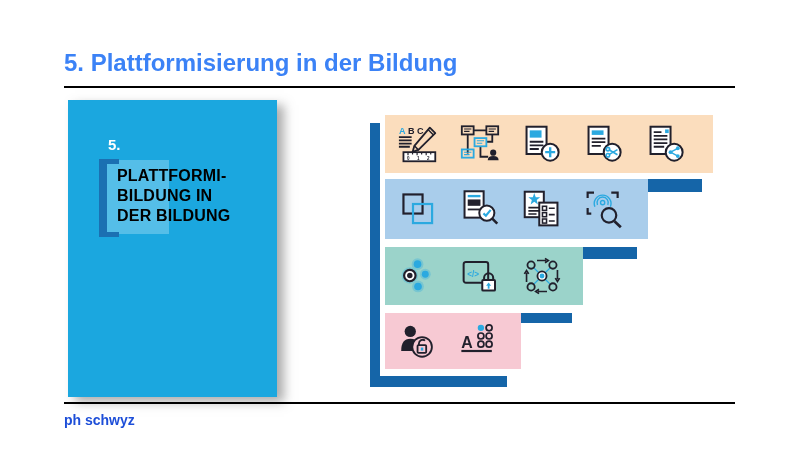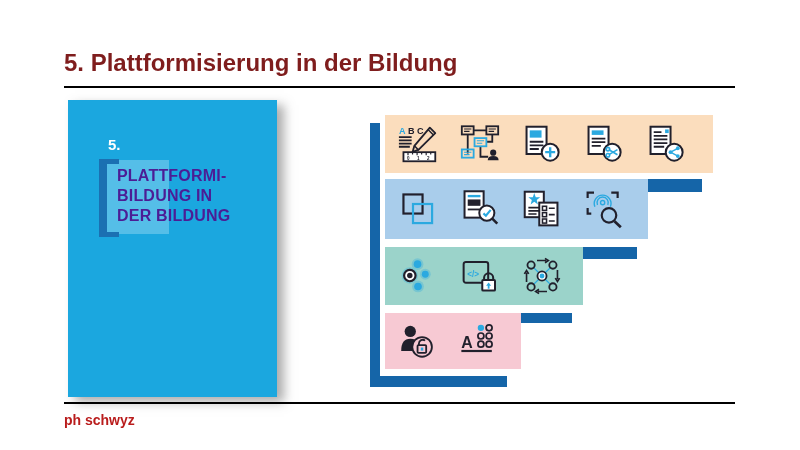--- a/index.html
+++ b/index.html
@@ -1,31 +1,31 @@
 <!DOCTYPE html>
 <html style="--navy: #21202C; --cyan: #2BA9E0; --structure: #1565A8; --book-bg: #1BA7DF; --book-light: #55BEE8; --book-dark: #1B70B2; --bar4: #F7C9D3;"><head>
 <meta charset="utf-8">
 <style>
   *{margin:0;padding:0;box-sizing:border-box}
   html,body{width:800px;height:450px;background:#fff;font-family:"Liberation Sans",sans-serif;position:relative;overflow:hidden}
-  .title{position:absolute;left:64px;top:49px;font-size:24px;font-weight:bold;color:#7f1d1d}
+  .title{position:absolute;left:64px;top:49px;font-size:24px;font-weight:bold;color:#3b82f6}
   .rule{position:absolute;left:64px;width:671px;background:#000}
   .rule-top{top:86px;height:2px}
   .rule-bottom{top:402px;height:2px}
-  .footer{position:absolute;left:64px;top:412px;font-size:14px;font-weight:bold;color:#b91c1c}
+  .footer{position:absolute;left:64px;top:412px;font-size:14px;font-weight:bold;color:#1d4ed8}
 
   
   .book{position:absolute;left:68px;top:100px;width:209px;height:297px;background:var(--book-bg,#1BA7DF);box-shadow:7px 5px 10px rgba(90,90,90,.5)}
   .book-number{position:absolute;left:40px;top:36px;font-size:15px;font-weight:bold;color:#fff}
   .book-highlight{position:absolute;left:39px;top:60px;width:62px;height:74px;background:var(--book-light,#55BEE8)}
   .book-bracket{position:absolute;left:31px;top:59px;width:20px;height:78px;
     border-left:8px solid var(--book-dark,#1B70B2);
     border-top:5px solid var(--book-dark,#1B70B2);
     border-bottom:5px solid var(--book-dark,#1B70B2)}
-  .book-title{position:absolute;left:49px;top:66px;font-size:16px;font-weight:bold;color:#4c1d95;line-height:20px;letter-spacing:.2px}
+  .book-title{position:absolute;left:49px;top:66px;font-size:16px;font-weight:bold;color:#000000;line-height:20px;letter-spacing:.2px}
 
   
   .diagram{position:absolute;left:370px;top:114px;width:370px;height:280px}
   .lbar-v{position:absolute;left:0;top:9px;width:10px;height:264px;background:var(--structure,#1565A8)}
   .lbar-h{position:absolute;left:0;top:262px;width:137px;height:11px;background:var(--structure,#1565A8)}
   .bar{position:absolute;left:15px;display:flex;align-items:center;padding-left:13px;gap:22px}
   .tab{position:absolute;background:var(--structure,#1565A8)}
   .icon{width:40px;height:44px;flex:0 0 auto}
   .icon text, symbol text{font-family:"Liberation Sans",sans-serif;font-weight:bold}
 

